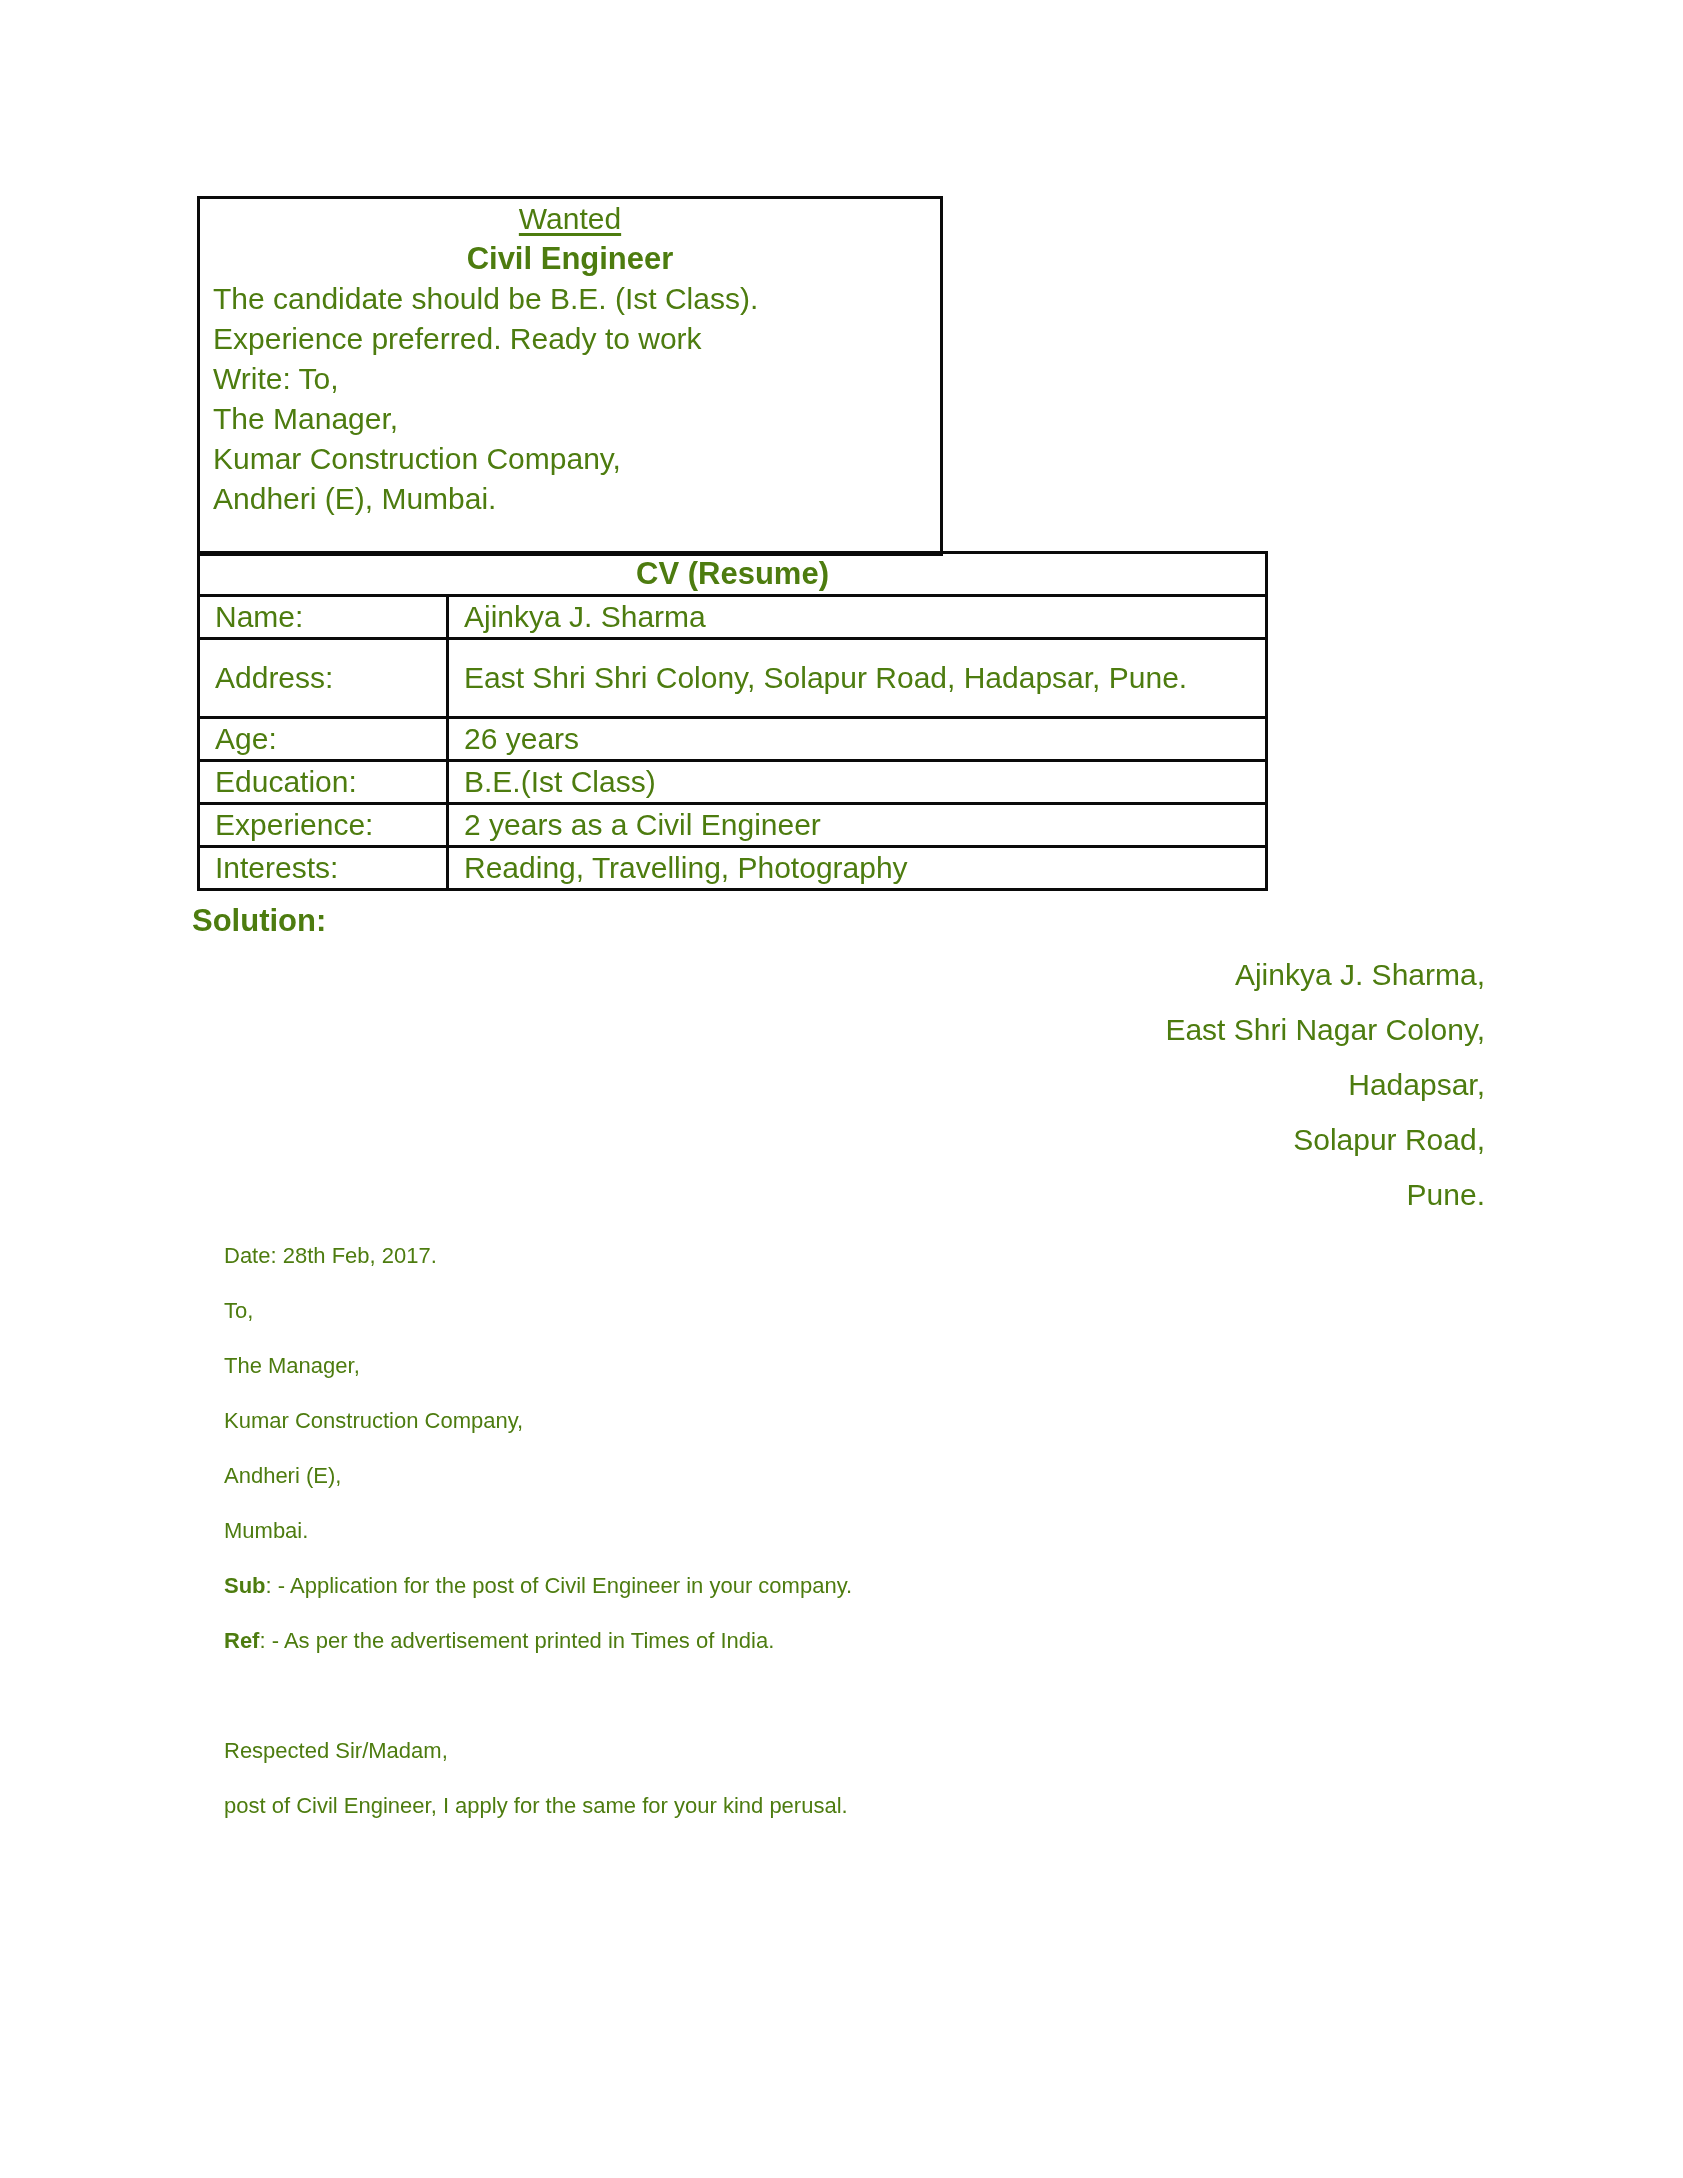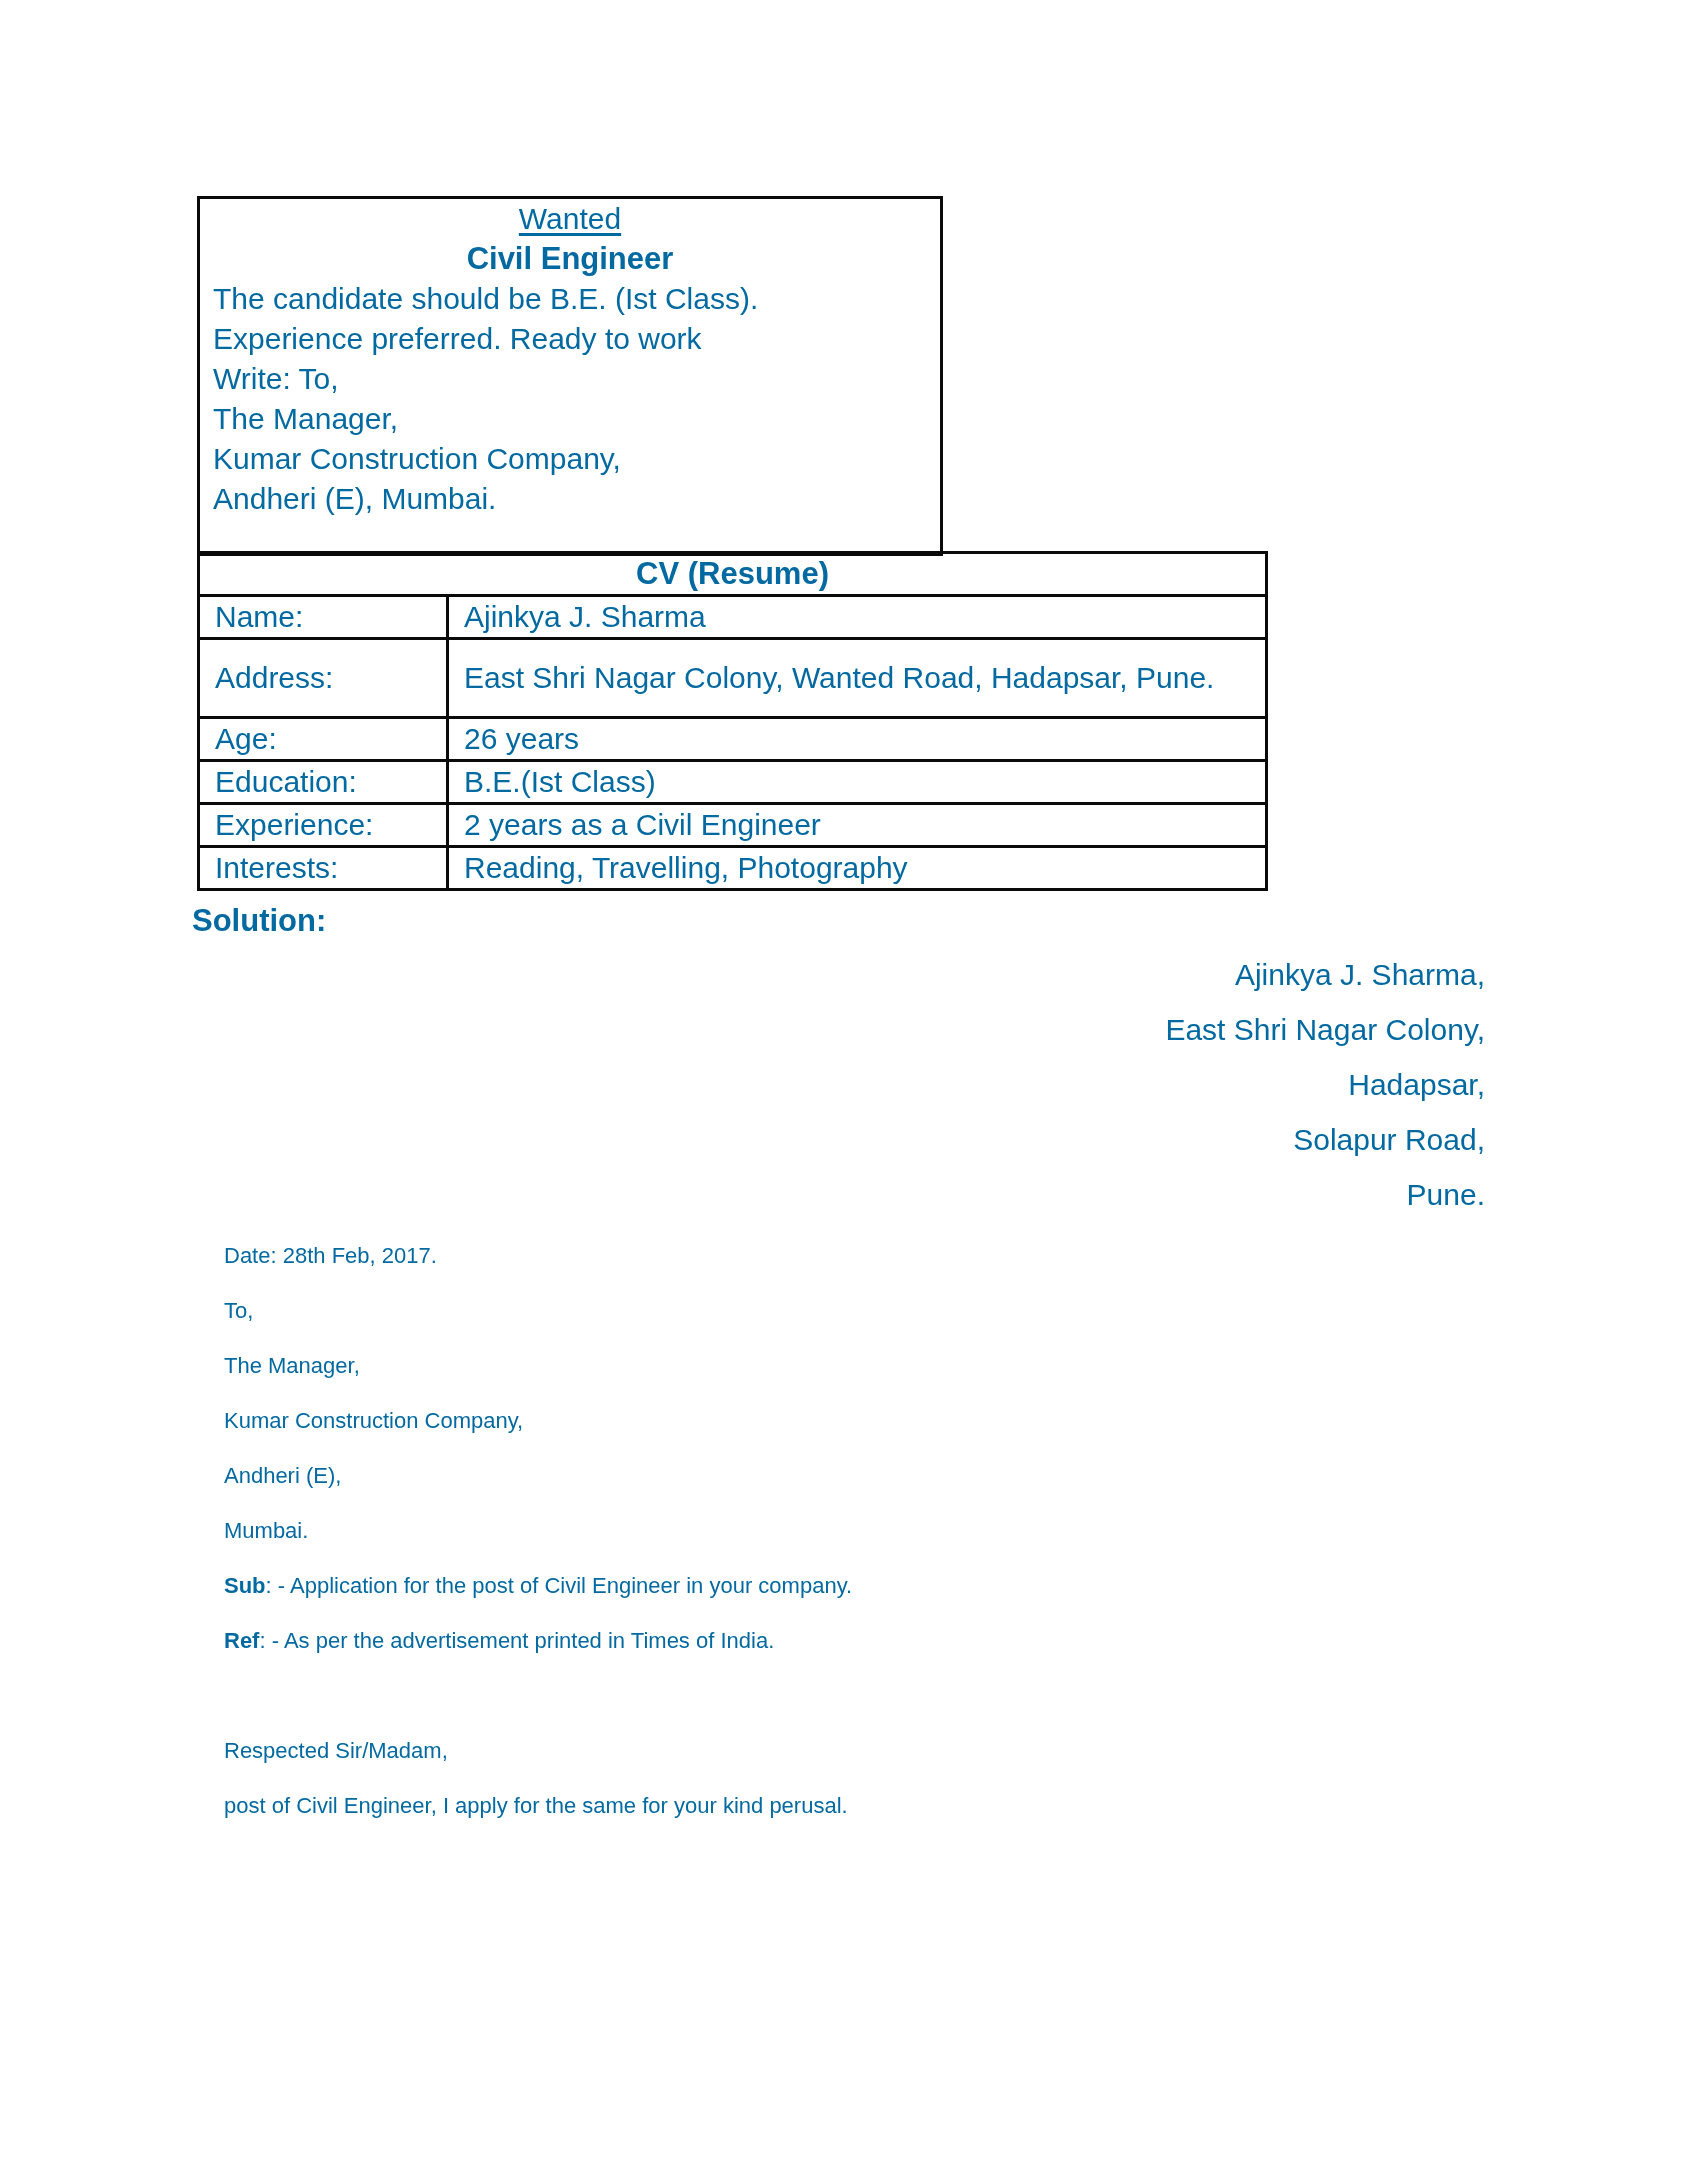--- a/index.html
+++ b/index.html
@@ -6,21 +6,21 @@
     margin: 0;
     padding: 0;
     background: #ffffff;
   }
   .page {
     position: relative;
     width: 1683px;
     height: 2178px;
     background: #ffffff;
     font-family: "Liberation Sans", "DejaVu Sans", sans-serif;
-    color: #0369a1;
+    color: #4d7c0f;
     overflow: hidden;
   }
 
   
   .ad-box {
     position: absolute;
     left: 197px;
     top: 196px;
     width: 746px;
     height: 360px;
@@ -136,21 +136,21 @@
     <tbody>
         <tr class="r">
       <td class="cv-header" colspan="2">CV (Resume)</td>
     </tr>
     <tr class="r">
       <td class="cv-label">Name:</td>
       <td class="cv-value">Ajinkya J. Sharma</td>
     </tr>
     <tr class="r-tall">
       <td class="cv-label" style="vertical-align: top; line-height: 75px;">Address:</td>
-      <td class="cv-value">East Shri Nagar Colony, Wanted Road, Hadapsar, Pune.</td>
+      <td class="cv-value">East Shri Shri Colony, Solapur Road, Hadapsar, Pune.</td>
     </tr>
     <tr class="r">
       <td class="cv-label">Age:</td>
       <td class="cv-value">26 years</td>
     </tr>
     <tr class="r">
       <td class="cv-label">Education:</td>
       <td class="cv-value">B.E.(Ist Class)</td>
     </tr>
     <tr class="r">

